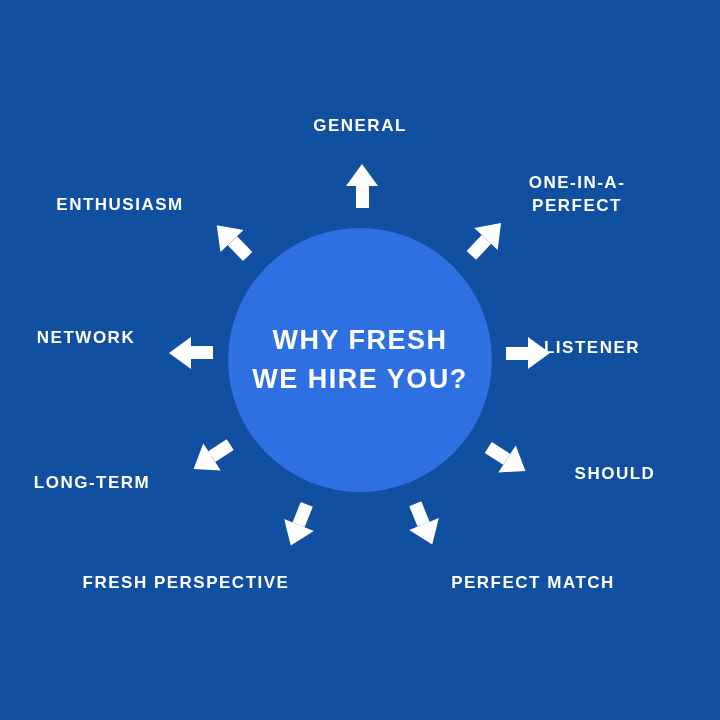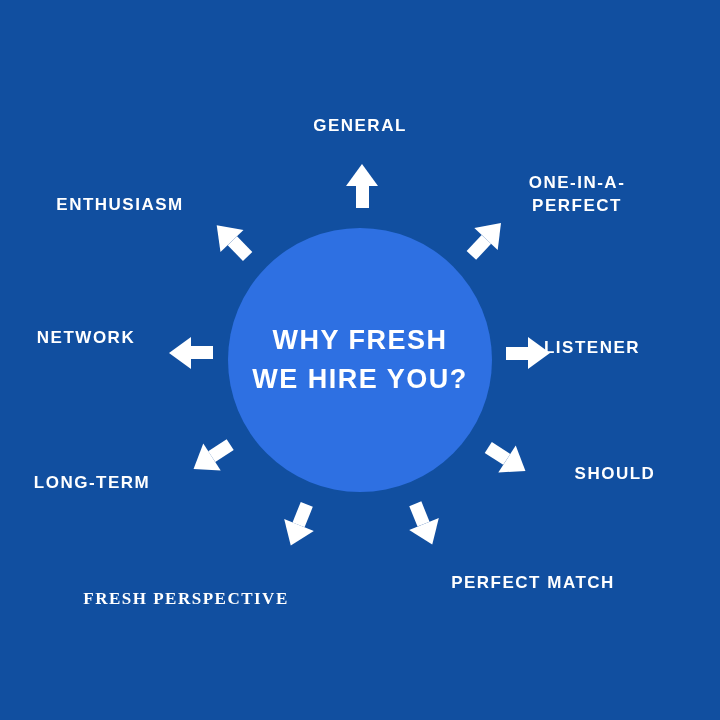--- a/index.html
+++ b/index.html
@@ -50,21 +50,21 @@
     line-height: 1.35;
     white-space: pre-line;
   }
   .label-general          { left: 360px; top: 115px; }
   .label-one-in-a-million { left: 577px; top: 172px; }
   .label-enthusiasm       { left: 120px; top: 194px; }
   .label-network          { left:  86px; top: 327px; }
   .label-listener         { left: 592px; top: 337px; }
   .label-long-term        { left:  92px; top: 472px; }
   .label-numbers          { left: 615px; top: 463px; }
-  .label-fresh-perspective{ left: 186px; top: 588px; font-family: Liberation Serif, serif; }
+  .label-fresh-perspective{ left: 186px; top: 572px; }
   .label-perfect-match    { left: 533px; top: 572px; text-align: right; }
   
   .arrow {
     position: absolute;
     width: 44px; height: 32px;
     display: flex;
     align-items: center;
   }
   .arrow .shaft {
     width: 22px; height: 13px;

